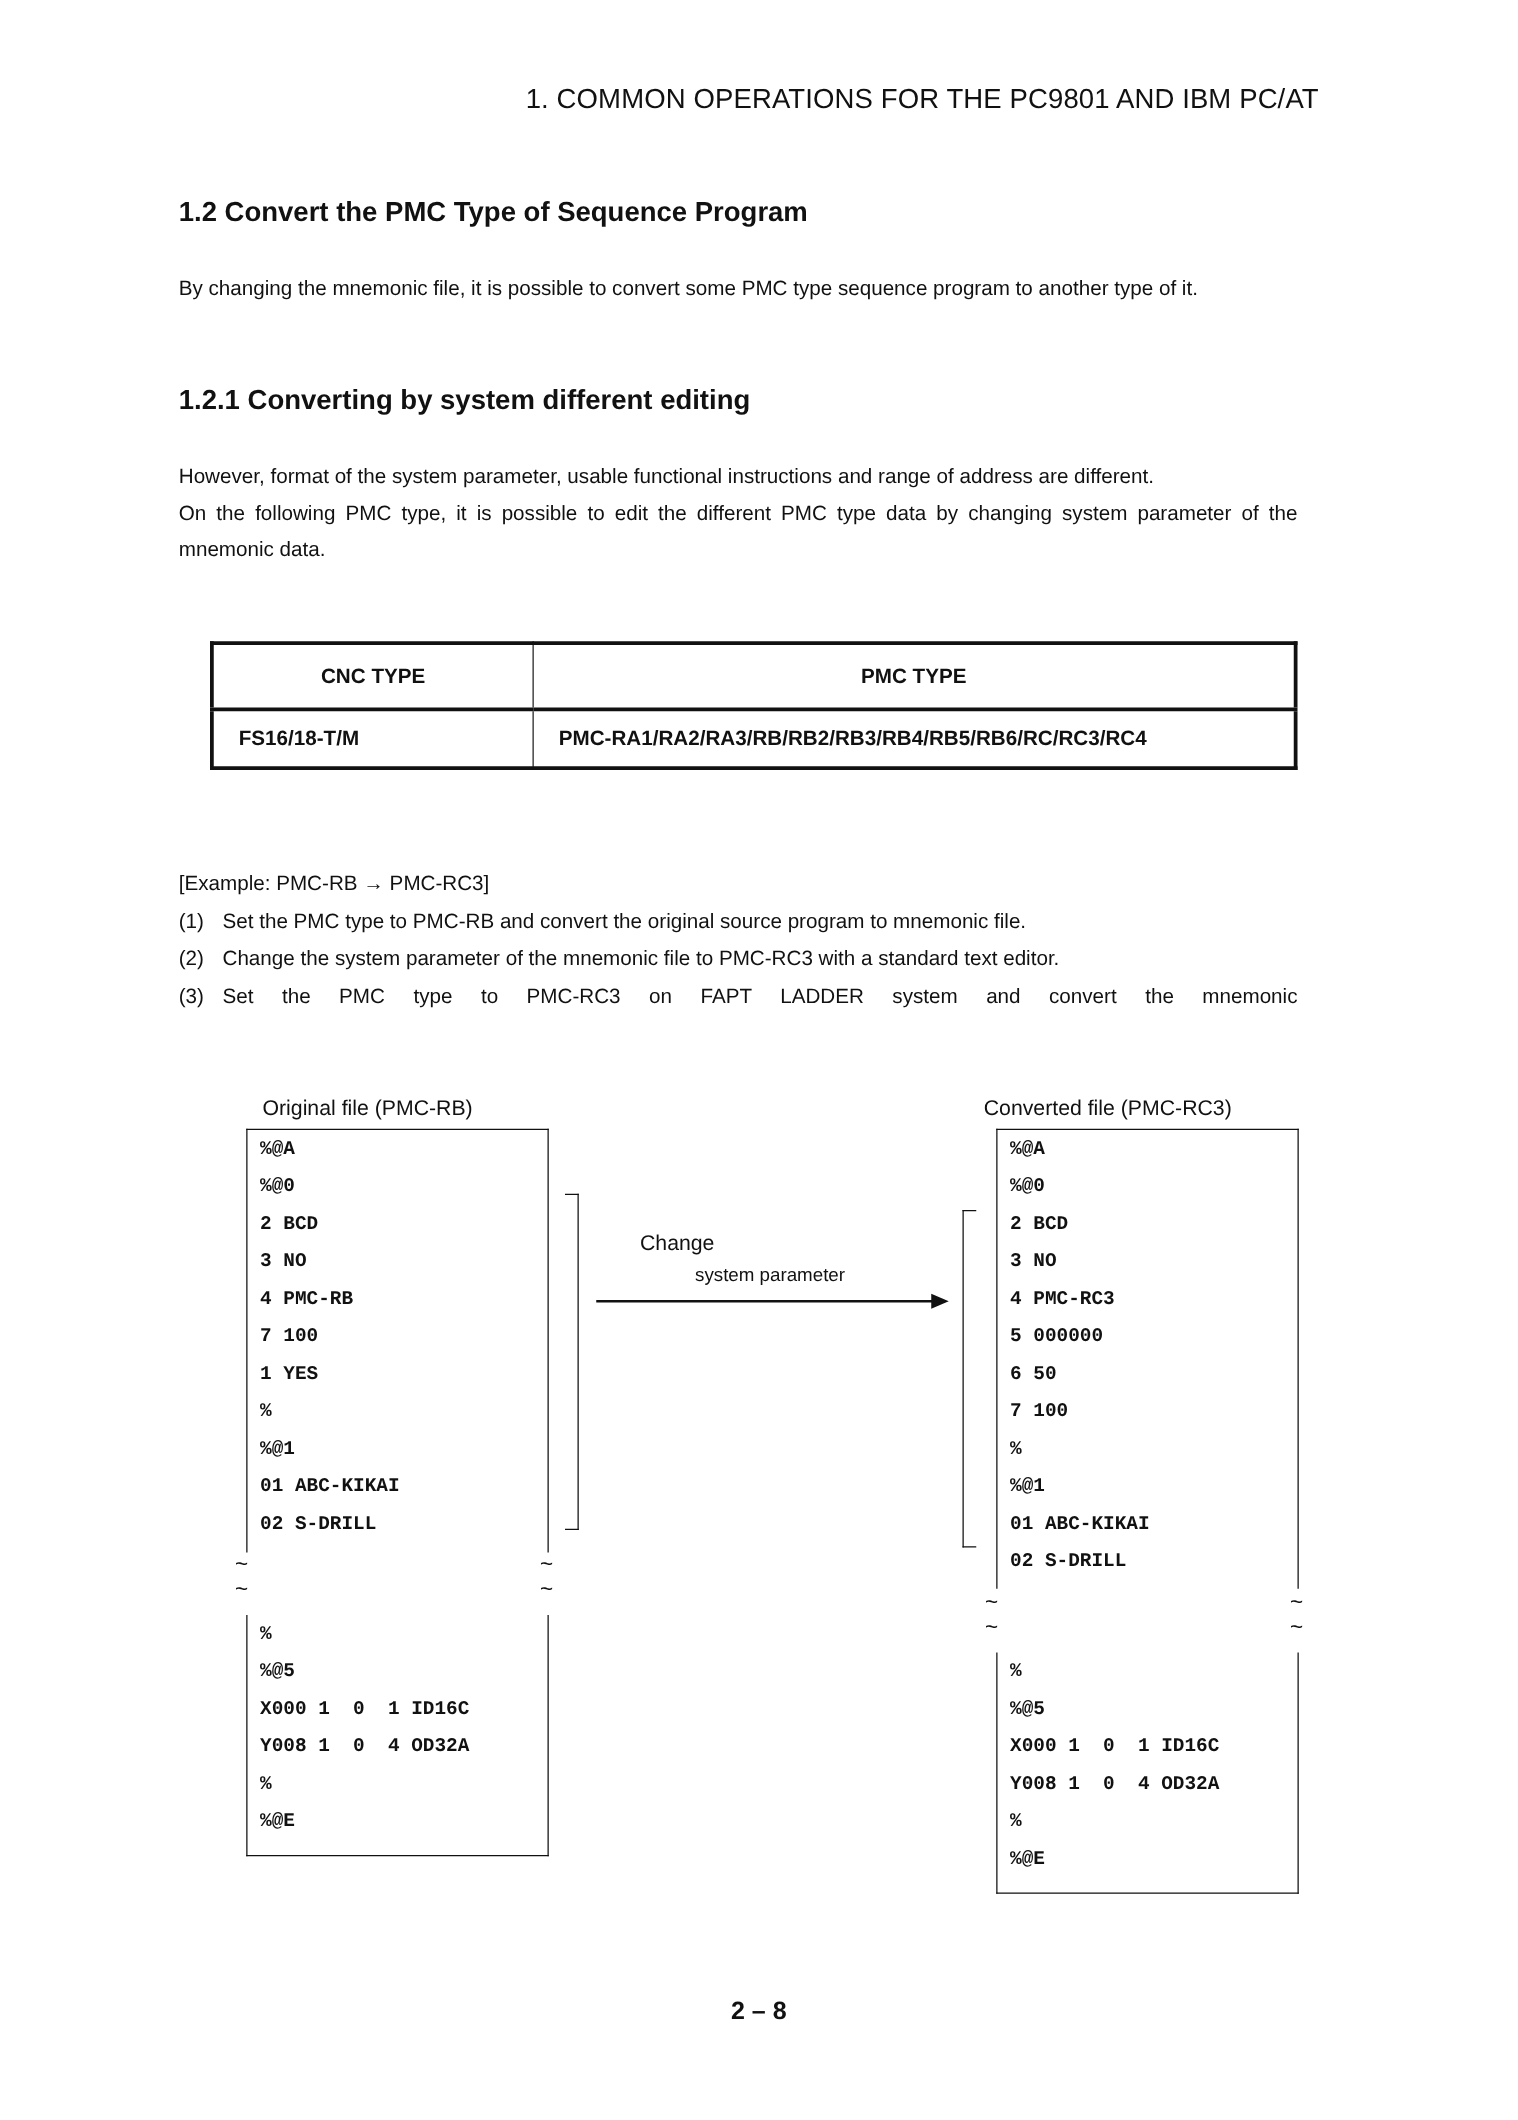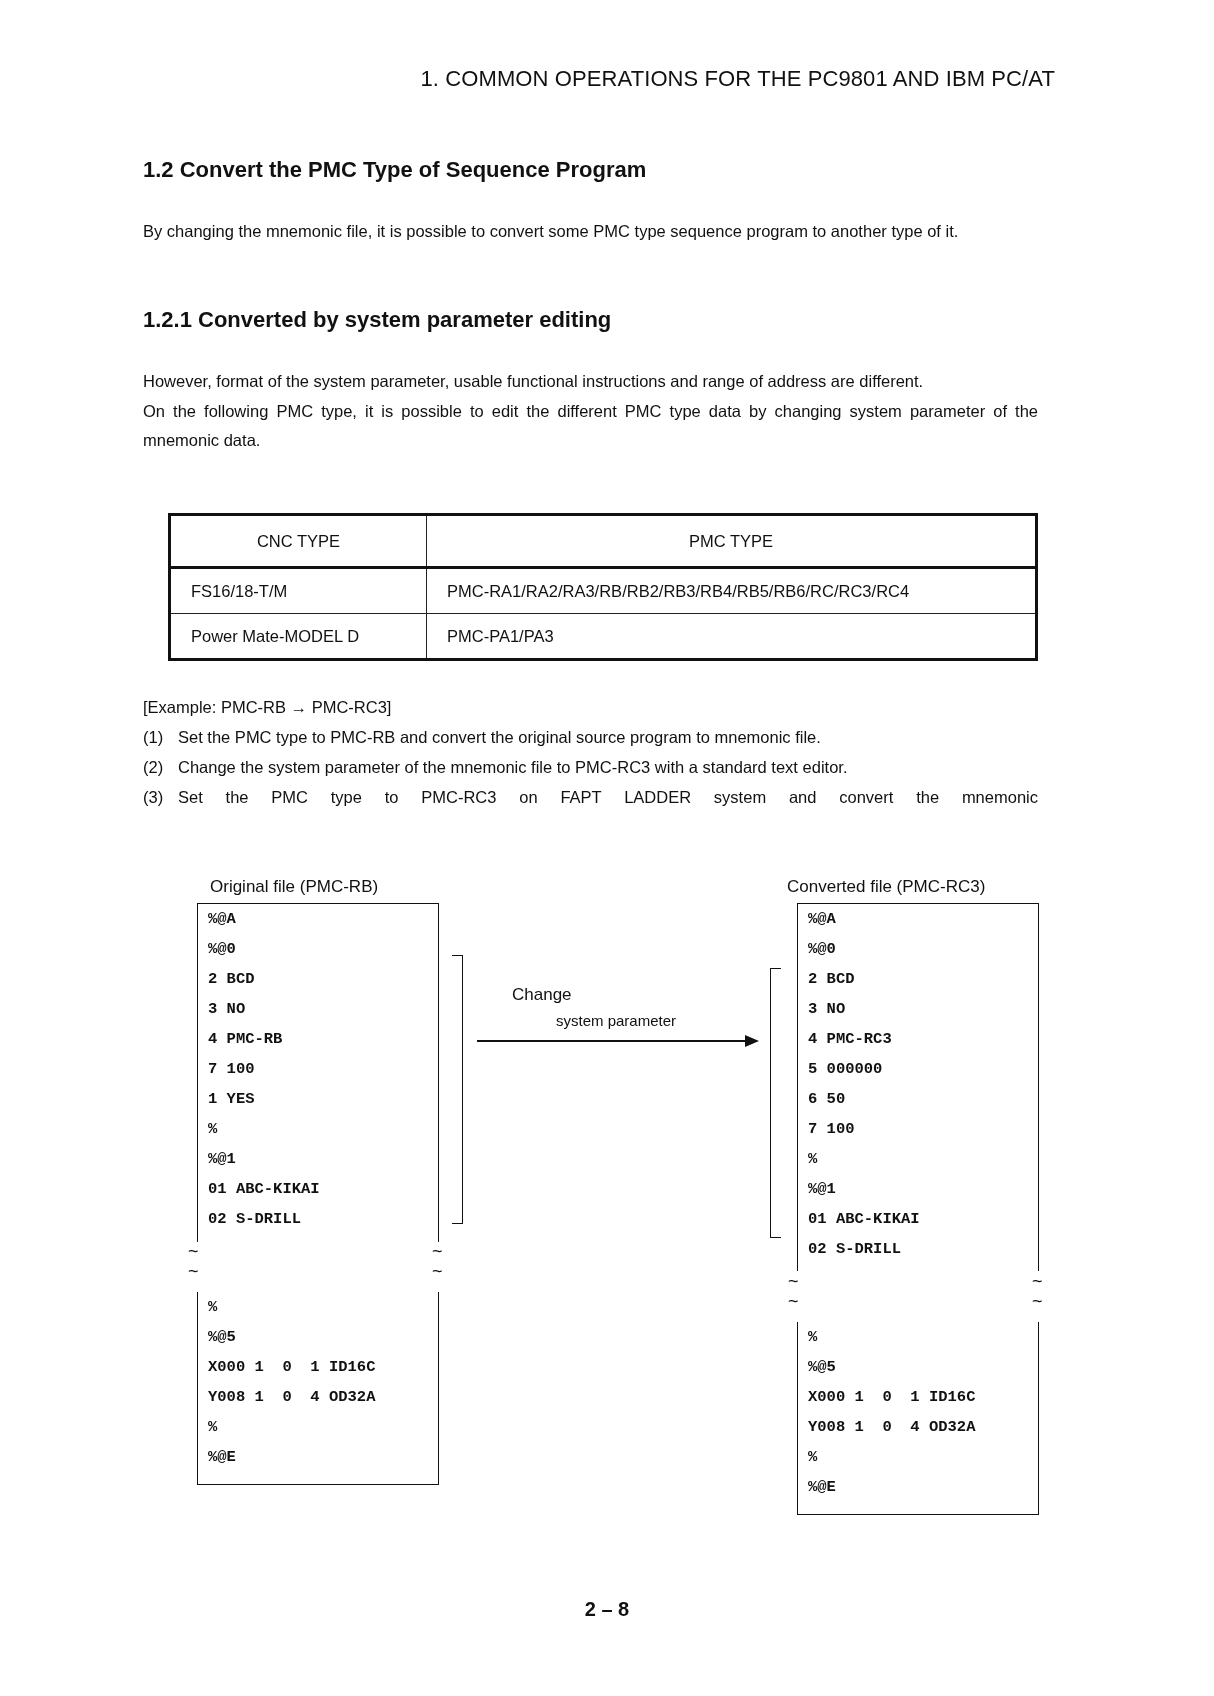--- a/index.html
+++ b/index.html
@@ -10,21 +10,21 @@
                       font-size: 22px; letter-spacing: 0.1px; }
     .h2 { left: 143px; top: 157px; font-size: 22px; font-weight: bold; }
     .h3 { left: 143px; top: 307px; font-size: 22px; font-weight: bold; }
     .para { left: 143px; width: 895px; font-size: 16.5px; line-height: 29.5px; text-align: justify; }
     .para p { margin: 0; }
     .p1 { top: 217px; }
     .p2 { top: 367px; }
 
     table.types { position: absolute; left: 168px; top: 513px; width: 870px;
                   border-collapse: collapse; border: 3px solid #111; font-size: 16.5px; }
-    table.types td, table.types th { border: 1.5px solid #222; font-weight: normal; padding: 0 20px; }
+    table.types td, table.types th { border: 1.5px solid #222; font-weight: bold; padding: 0 20px; }
     table.types tr.head td { height: 50px; text-align: center; border-bottom: 3px solid #111; }
     table.types tr.row td { height: 44px; }
     table.types td.c1 { width: 215px; }
 
     .example { left: 143px; width: 895px; top: 692px; font-size: 16.5px; line-height: 30px; }
     .example .step { display: flex; }
     .example .num { width: 35px; flex: none; }
     .example .txt { flex: 1; text-align: justify; text-align-last: left; }
     .example .cont { padding-left: 35px; }
 
@@ -55,39 +55,35 @@
 </head>
 <body>
 
 <div class="abs running-header">1.  COMMON OPERATIONS FOR THE PC9801 AND IBM PC/AT</div>
 
 <div class="abs h2">1.2  Convert the PMC Type of Sequence Program</div>
 <div class="abs para p1">
   <p>By changing the mnemonic file, it is possible to convert some PMC type sequence program to another type of it.</p>
 </div>
 
-<div class="abs h3">1.2.1  Converted by system parameter editing</div>
+<div class="abs h3">1.2.1  Converting by system different editing</div>
 <div class="abs para p2">
   <p>However, format of the system parameter, usable functional instructions and range of address are different.</p>
   <p>On the following PMC type, it is possible to edit the different PMC type data by changing system parameter of the mnemonic data.</p>
 </div>
 
 <table class="types">
   <tbody>
       <tr class="head">
     <td class="c1">CNC TYPE</td>
     <td>PMC TYPE</td>
   </tr>
   <tr class="row">
     <td class="c1">FS16/18-T/M</td>
     <td>PMC-RA1/RA2/RA3/RB/RB2/RB3/RB4/RB5/RB6/RC/RC3/RC4</td>
-  </tr>
-  <tr class="row">
-    <td class="c1">Power Mate-MODEL D</td>
-    <td>PMC-PA1/PA3</td>
   </tr>
 </tbody>
   </table>
 
 <div class="abs example">
   <div>[Example:  PMC-RB → PMC-RC3]</div>
   <div class="step">
     <span class="num">(1)</span>
     <span class="txt">Set the PMC type to PMC-RB and convert the original source program to mnemonic file.</span>
   </div>

